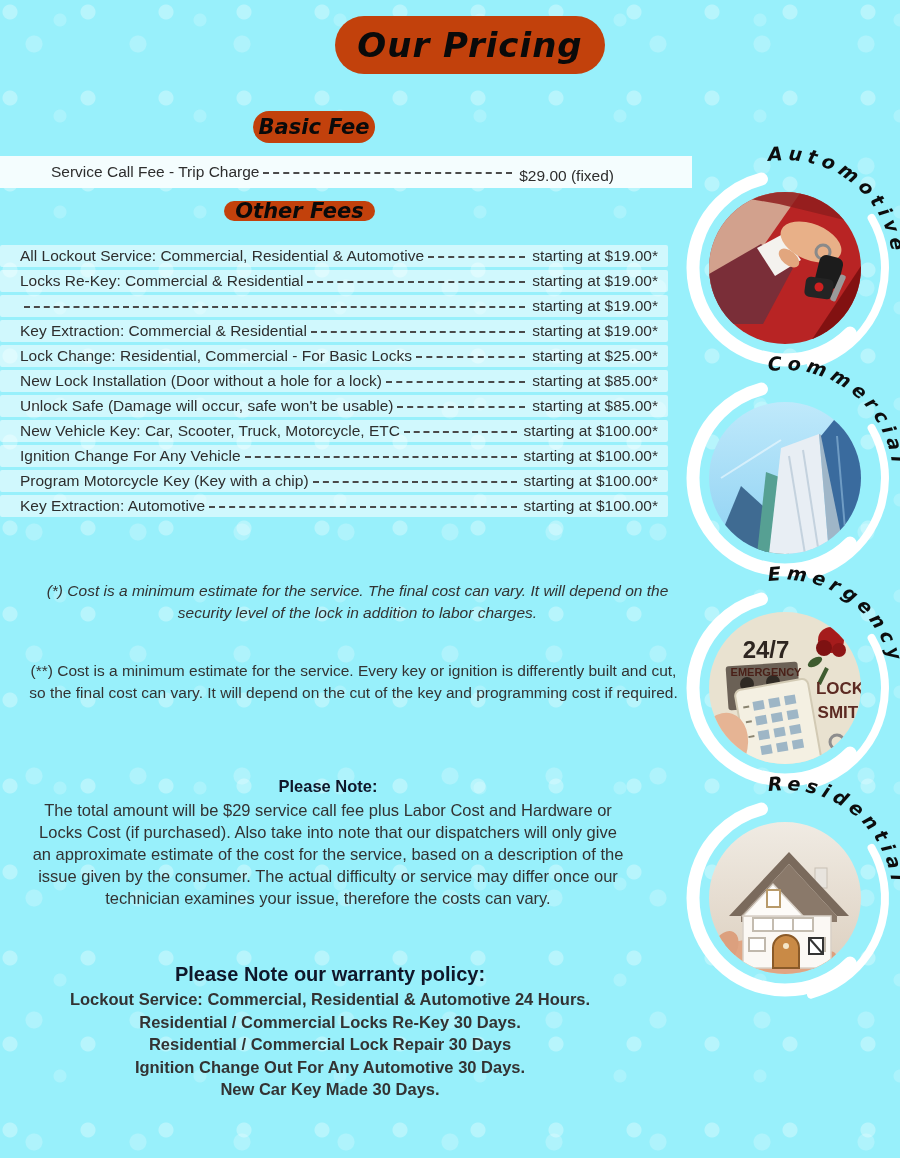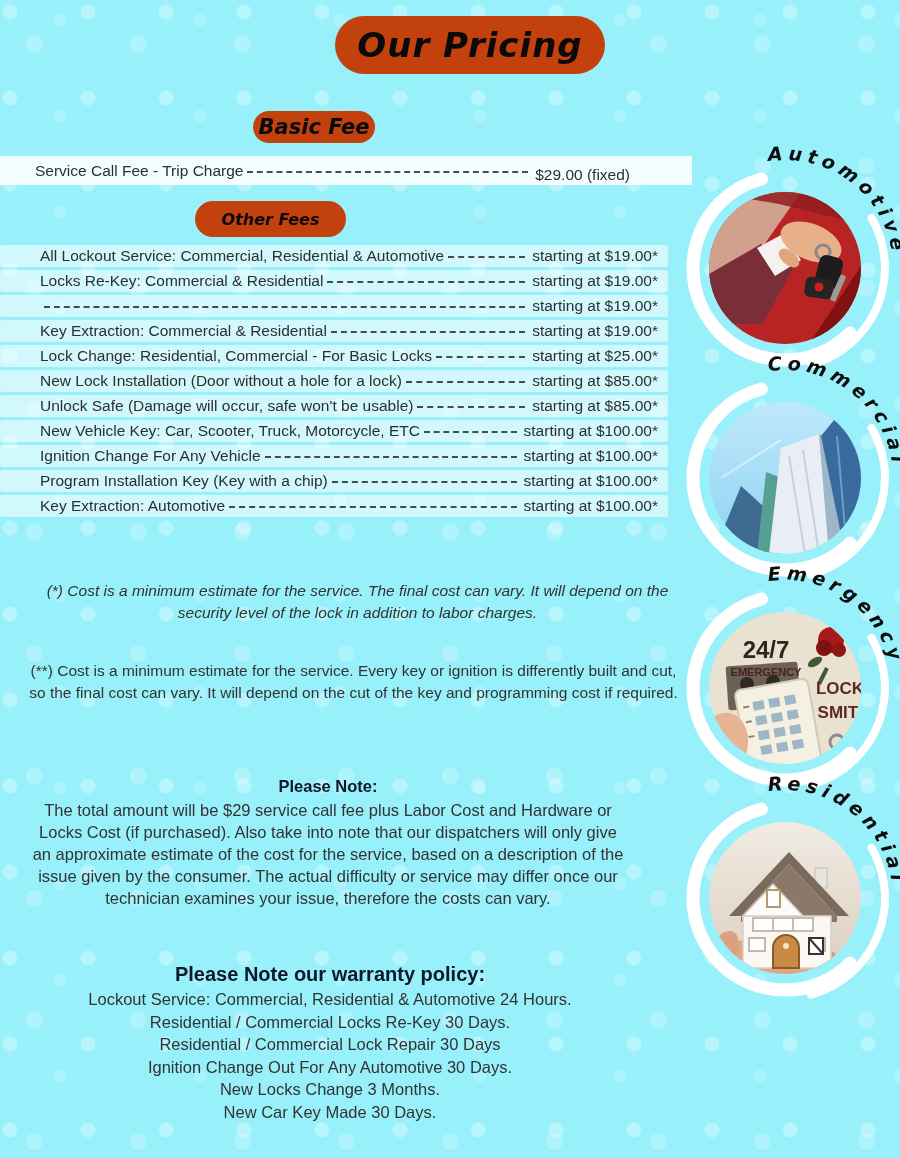--- a/index.html
+++ b/index.html
@@ -13,47 +13,47 @@
       radial-gradient(circle at 60px 20px, rgba(255,255,255,.18) 6px, transparent 7px);
     background-size:78px 86px, 104px 122px, 140px 96px;
   }
   .bubble{
     position:absolute;background:#c2410c;border-radius:30px;
     display:flex;align-items:center;justify-content:center;
     font-family:"DejaVu Sans",sans-serif;font-weight:bold;font-style:italic;color:#0a0a0a;
   }
   #title-bubble{left:335px;top:16px;width:270px;height:58px;font-size:34px;letter-spacing:1px;}
   #basic-fee-bubble{left:222px;top:111px;width:122px;height:32px;font-size:21px;border-radius:18px;margin-left:31px;}
-  #other-fees-bubble{left:195px;top:201px;width:151px;height:36px;font-size:16px;border-radius:18px;}
+  #other-fees-bubble{left:224px;top:201px;width:151px;height:20px;font-size:21px;border-radius:18px;}
 
   .fee-row{display:flex;align-items:center;font-size:15.5px;color:#2e2e2e;}
   .fee-row .label{white-space:nowrap;}
   .fee-row .leader{flex:1;height:0;border-bottom:2px dashed #4a4a4a;margin:0 7px 0 4px;align-self:center;position:relative;top:1px;}
   .fee-row .price{white-space:nowrap;}
 
   #service-call-row{position:absolute;left:0;top:156px;width:692px;height:29px;
-    background:#f4fdfe;padding:0;box-sizing:border-box;}
+    background:#f4fdfe;padding:16px;box-sizing:border-box;}
   #service-call-row .label{margin-left:35px;}
   #service-call-row .price{margin-right:62px;margin-top:8px;}
 
   #fee-list{position:absolute;left:0;top:245px;width:668px;}
   #fee-list .fee-row{height:22px;margin-bottom:3px;background:rgba(255,255,255,.55);
-    border-radius:2px;padding:0 10px 0 40px;}
+    border-radius:2px;padding:0 10px 0 20px;}
 
   .note{position:absolute;text-align:center;font-size:15.5px;line-height:22px;color:#333;}
   #note-one{left:45px;top:580px;width:625px;font-style:italic;}
   #note-two{left:18px;top:660px;width:655px;margin-left:8px;}
 
   .red-heading{position:absolute;text-align:center;color:#0f172a;font-weight:bold;}
   #please-note-heading{left:28px;top:777px;width:600px;font-size:16.5px;}
   #please-note-body{position:absolute;left:28px;top:799px;width:600px;text-align:center;
     font-size:16.5px;line-height:22px;color:#333;}
   #warranty-heading{left:25px;top:963px;width:610px;font-size:20px;}
   #warranty-lines{position:absolute;left:25px;top:988px;width:610px;text-align:center;
-    font-size:16.5px;line-height:22.5px;color:#333;}
+    font-size:16.5px;line-height:22.5px;color:#333;font-weight:bold;}
 
   .badge{position:absolute;left:669px;width:242px;height:236px;}
   #badge-0{top:146px;} #badge-1{top:356px;} #badge-2{top:566px;} #badge-3{top:776px;}
   .badge-label-text{font-family:"DejaVu Sans",sans-serif;font-weight:bold;font-style:italic;
     font-size:19px;letter-spacing:5px;fill:#0d0d0d;}
   .photo-caption{font-family:"Liberation Sans",sans-serif;font-weight:bold;}
 </style>
 </head>
 <body>
 
@@ -113,21 +113,21 @@
     <span class="label">New Vehicle Key: Car, Scooter, Truck, Motorcycle, ETC</span>
     <span class="leader"></span>
     <span class="price">starting at $100.00*</span>
   </div>
   <div class="fee-row">
     <span class="label">Ignition Change For Any Vehicle</span>
     <span class="leader"></span>
     <span class="price">starting at $100.00*</span>
   </div>
   <div class="fee-row">
-    <span class="label">Program Installation Key (Key with a chip)</span>
+    <span class="label">Program Motorcycle Key (Key with a chip)</span>
     <span class="leader"></span>
     <span class="price">starting at $100.00*</span>
   </div>
   <div class="fee-row">
     <span class="label">Key Extraction: Automotive</span>
     <span class="leader"></span>
     <span class="price">starting at $100.00*</span>
   </div>
 </div>
 
@@ -136,21 +136,20 @@
 
 <div id="please-note-heading" class="red-heading">Please Note:</div>
 <div id="please-note-body">The total amount will be $29 service call fee plus Labor Cost and Hardware or Locks Cost (if purchased). Also take into note that our dispatchers will only give an approximate estimate of the cost for the service, based on a description of the issue given by the consumer. The actual difficulty or service may differ once our technician examines your issue, therefore the costs can vary.</div>
 
 <div id="warranty-heading" class="red-heading">Please Note our warranty policy:</div>
 <div id="warranty-lines">
   <div>Lockout Service: Commercial, Residential &amp; Automotive 24 Hours.</div>
   <div>Residential / Commercial Locks Re-Key 30 Days.</div>
   <div>Residential / Commercial Lock Repair 30 Days</div>
   <div>Ignition Change Out For Any Automotive 30 Days.</div>
-  <div>New Locks Change 3 Months.</div>
   <div>New Car Key Made 30 Days.</div>
 </div>
 
 <svg id="badge-0" class="badge" viewBox="0 0 242 236">
   <defs>
       <clipPath id="clip0">
         <circle cx="116" cy="122" r="76"></circle>
       </clipPath>
     </defs>
   <circle cx="116" cy="122" r="92" fill="none" stroke="#ffffff" stroke-width="13" stroke-linecap="round" stroke-dasharray="337 241" transform="rotate(45 116 122)"></circle>

